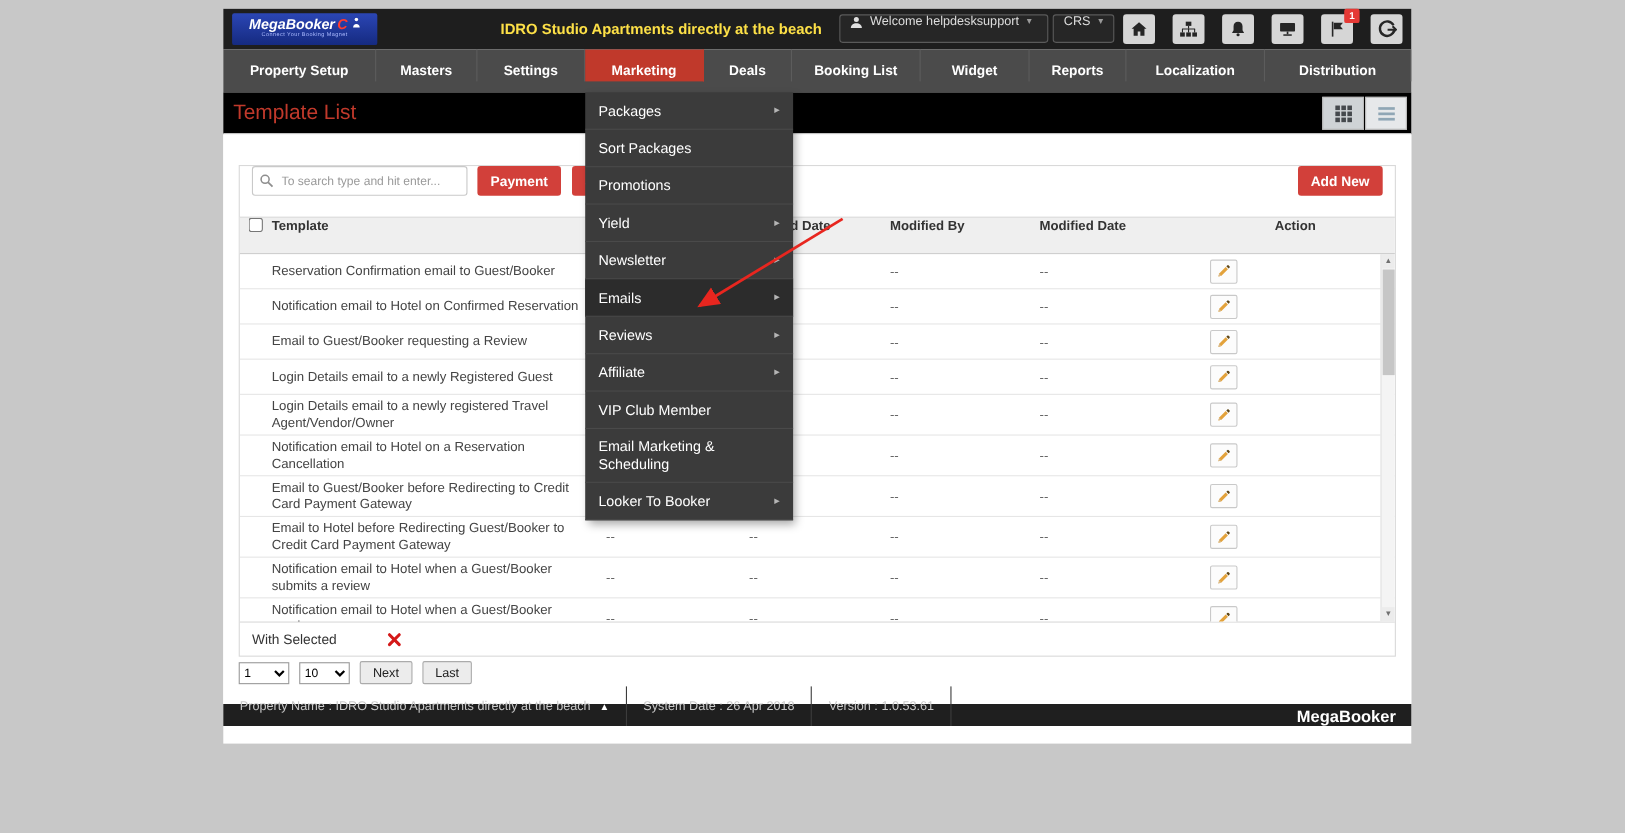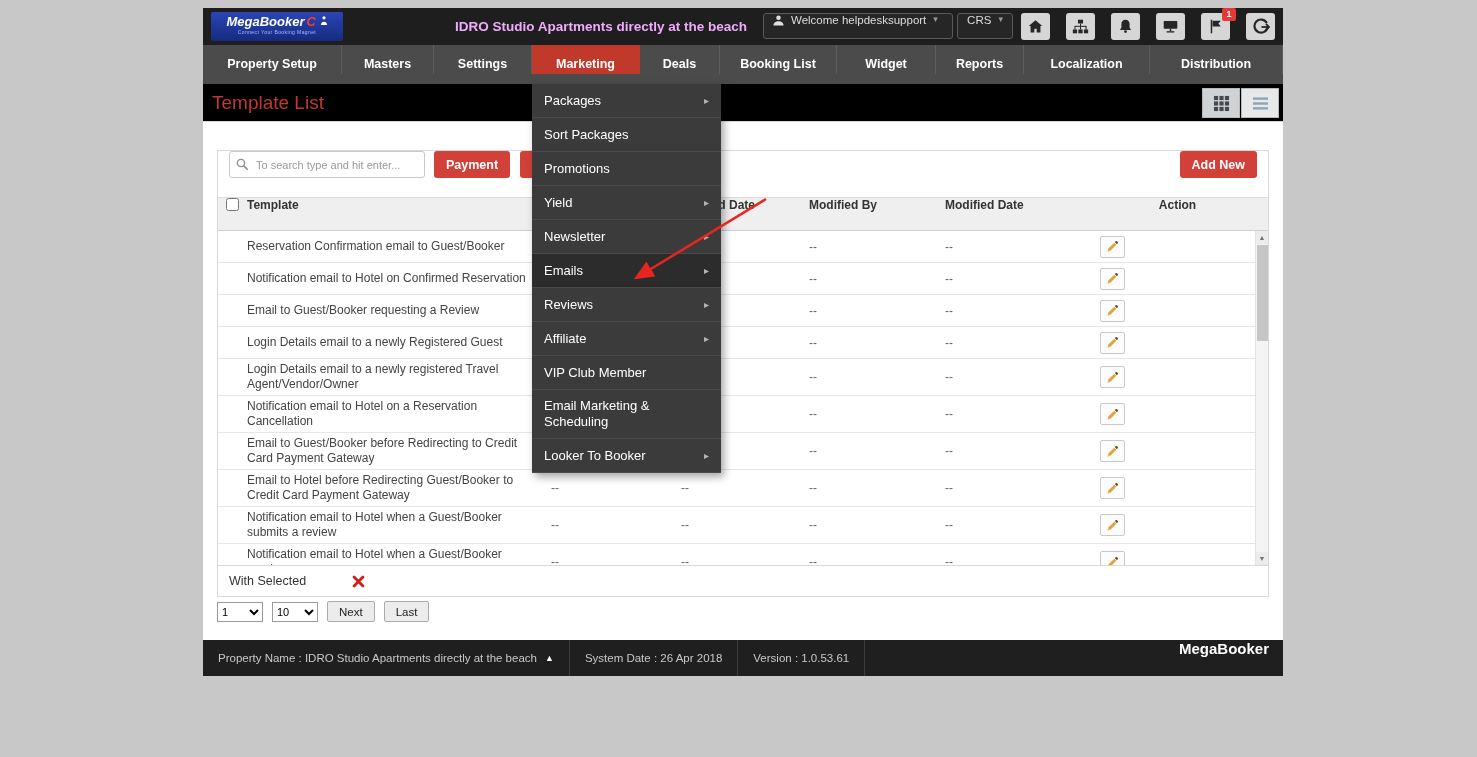--- a/index.html
+++ b/index.html
@@ -6,21 +6,21 @@
   html,body{width:1477px;height:757px}
   body{background:#c8c8c8;font-family:"Liberation Sans","DejaVu Sans",sans-serif;position:relative;overflow:hidden}
   .app{position:absolute;left:203px;top:8px;width:1080px;height:668px;background:#fff}
 
   
   .topbar{position:absolute;left:0;top:0;width:100%;height:37px;background:#1e1e1e}
   .logo{position:absolute;left:8px;top:4px;width:132px;height:29px;background:linear-gradient(180deg,#2b46b5,#152a80);border-radius:2px;text-align:center;padding-top:3px;cursor:pointer}
   .logo-line{font-size:13px;font-weight:bold;font-style:italic;color:#fff;line-height:14px;white-space:nowrap}
   .logo-c{color:#ff3b30;margin-left:2px}
   .logo-tag{font-size:5px;color:#aabaff;letter-spacing:.4px}
-  .top-title{position:absolute;left:252px;top:0;height:37px;line-height:37px;color:#f0abfc;font-size:13.5px;font-weight:bold;white-space:nowrap}
+  .top-title{position:absolute;left:252px;top:0;height:37px;line-height:37px;color:#fde047;font-size:13.5px;font-weight:bold;white-space:nowrap}
   .dd{position:absolute;top:5px;height:26px;background:#262626;border:1px solid #5a5a5a;border-radius:3px;display:flex;align-items:flex-start;color:#ddd;font-size:11.5px;padding:0 8px;cursor:pointer;white-space:nowrap}
   .dd .caret{color:#9a9a9a;font-size:9px;margin-left:7px}
   .dd.welcome{left:560px;width:190px}
   .dd.welcome svg{margin-right:6px}
   .dd.crs{left:754px;width:56px;justify-content:center}
   .icon-btn{position:absolute;top:5px;width:29px;height:27px;background:#d6d6d6;border-radius:3px;display:flex;align-items:center;justify-content:center;cursor:pointer}
   .badge{position:absolute;top:-5px;right:-6px;min-width:14px;height:13px;background:#e53935;color:#fff;font-size:9px;line-height:13px;text-align:center;border-radius:2px;padding:0 2px;font-weight:bold}
 
   
   .navbar{position:absolute;left:0;top:37px;width:100%;height:39px;background:#4b4b4b;display:flex}
@@ -70,21 +70,21 @@
   .sb-thumb{position:absolute;left:1px;top:14px;width:11px;height:96px;background:#c6c6c6;cursor:grab}
 
   .wsel{height:31px;border-top:1px solid #d9d9d9;display:flex;align-items:center;padding-left:11px;font-size:12.5px;color:#333}
   .wsel .x-btn{margin-left:46px;background:none;border:none;cursor:pointer;display:flex;align-items:center}
 
   .pagination{position:absolute;left:14px;top:479px;display:flex;align-items:center;gap:9px}
   .pg-select{width:46px;height:20px;font-size:11px;font-family:inherit;border:1px solid #9a9a9a;background:#fff}
   .pg-btn{height:21px;padding:0 11px;background:#ececec;border:1px solid #ababab;border-radius:2px;font-size:11.5px;font-family:inherit;color:#222;cursor:pointer}
 
   
-  .footer{position:absolute;left:0;top:632px;width:100%;height:36px;background:#1f1f1f;display:flex;align-items:flex-start;color:#c9c9c9;font-size:11.5px}
+  .footer{position:absolute;left:0;top:632px;width:100%;height:20px;background:#1f1f1f;display:flex;align-items:flex-end;color:#c9c9c9;font-size:11.5px}
   .f-sec{padding:0 15px;border-right:1px solid #3c3c3c;height:36px;display:flex;align-items:center;white-space:nowrap}
   .f-caret{color:#fff;font-size:9px;margin-left:8px}
   .f-brand{margin-left:auto;padding-right:14px;font-size:15px;font-weight:bold;color:#fff}
 
   
   .menu{position:absolute;left:329px;top:76px;width:189px;background:#3b3b3b;z-index:50;box-shadow:3px 4px 8px rgba(0,0,0,.35)}
   .mi{display:flex;align-items:center;min-height:34px;padding:8px 12px;border-bottom:1px solid #4a4a4a;color:#fff;font-size:13px;line-height:16px;cursor:pointer}
   .mi.hl{background:#2c2c2c}
   .mi .sub{margin-left:auto;color:#b5b5b5;font-size:10px;padding-left:8px}
 

